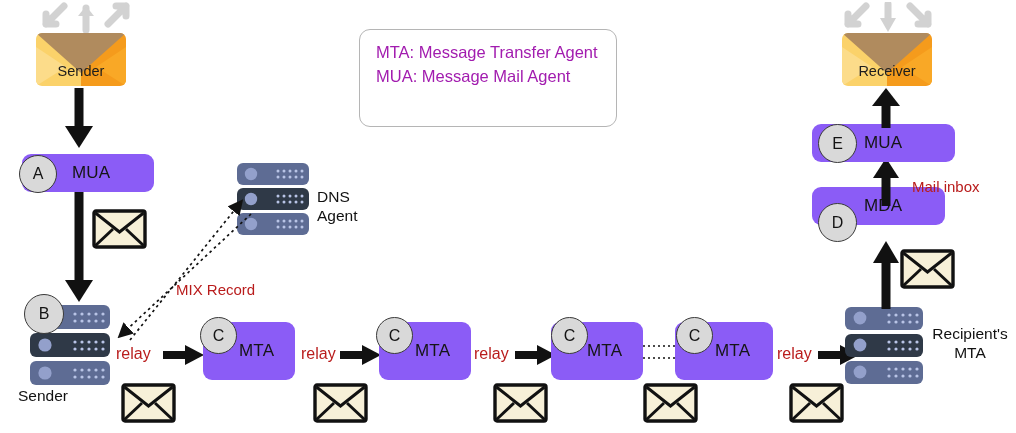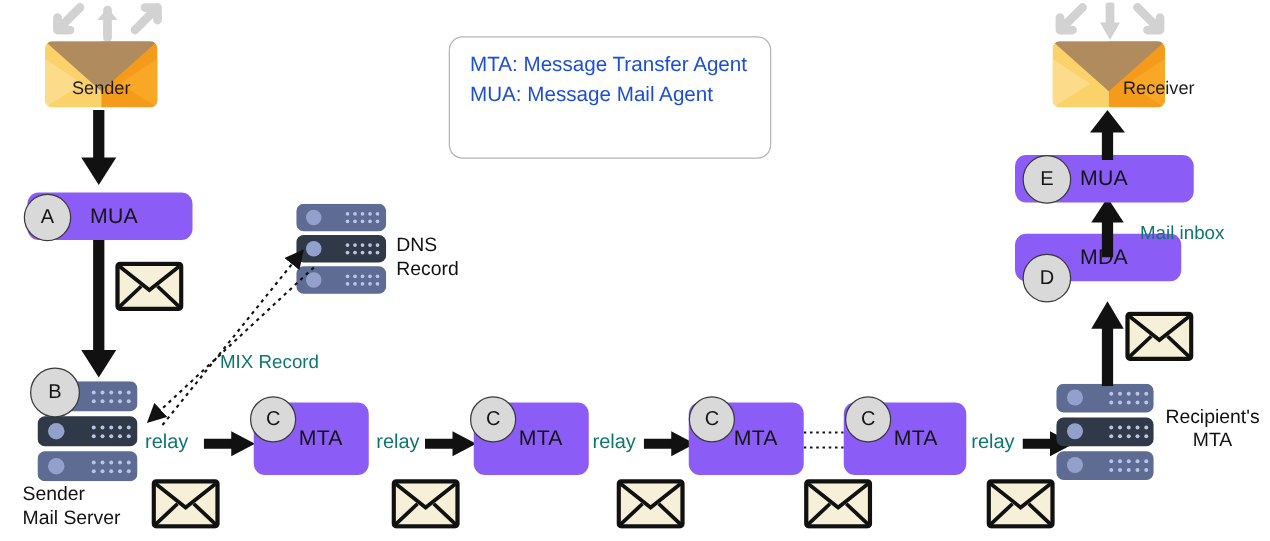--- a/index.html
+++ b/index.html
@@ -9,26 +9,26 @@
   
   .nodebox{position:absolute;background:#8b5cf6;border-radius:9px;
            display:flex;align-items:center;box-sizing:border-box;}
   .nodebox .nlabel{font-size:17px;color:#151515;letter-spacing:.2px;}
   .stepcircle{position:absolute;border-radius:50%;background:#d9d9d9;
               border:1.6px solid #3a3a3a;display:flex;align-items:center;
               justify-content:center;font-size:16px;color:#141414;z-index:4;}
 
   
   .caption{position:absolute;font-size:15.5px;color:#111;line-height:1.2;text-align:left;}
-  .plain{position:absolute;font-size:15px;color:#0f766e;}
+  .plain{position:absolute;font-size:15px;color:#b91c1c;}
 
   
   .legend{position:absolute;border:1.4px solid #b5b5b5;border-radius:11px;
           background:#ffffff;box-sizing:border-box;padding:10px 16px 11px 16px;}
-  .legend div{font-size:16.5px;color:#1d4ed8;line-height:1.47;white-space:nowrap;}
+  .legend div{font-size:16.5px;color:#a21caf;line-height:1.47;white-space:nowrap;}
 
   
   .arrowsvg{position:absolute;overflow:visible;}
 
   
   .srv{position:absolute;}
 
   
   .bigenv{position:absolute;}
   .bigenv .envlabel{position:absolute;left:0;width:100%;text-align:center;
@@ -142,21 +142,21 @@
       <circle cx="41" cy="64" r="1.5"></circle>
         <circle cx="47" cy="64" r="1.5"></circle>
         <circle cx="53" cy="64" r="1.5"></circle>
         <circle cx="59" cy="64" r="1.5"></circle>
         <circle cx="65" cy="64" r="1.5"></circle>
     </g>
   </svg>
 </div>
 <div class="caption" style="left:317px;top:188px;width:70px;">
   <div>DNS</div>
-  <div>Record</div>
+  <div>Agent</div>
 </div>
 
 <div class="arrowsvg" style="left:108px;top:184px;width:165px;height:166px;">
   <svg width="165" height="166" viewBox="0 0 165 166">
     <defs>
       <marker id="dotHeadUp" markerWidth="9" markerHeight="9" refX="7" refY="4.5" orient="auto">
         <path d="M0 0 L9 4.5 L0 9 z" fill="#111"></path>
       </marker>
       <marker id="dotHeadDown" markerWidth="9" markerHeight="9" refX="7" refY="4.5" orient="auto">
         <path d="M0 0 L9 4.5 L0 9 z" fill="#111"></path>
@@ -209,21 +209,20 @@
         <circle cx="52" cy="72" r="1.6"></circle>
         <circle cx="59" cy="72" r="1.6"></circle>
         <circle cx="66" cy="72" r="1.6"></circle>
         <circle cx="73" cy="72" r="1.6"></circle>
     </g>
   </svg>
 </div>
 <div class="stepcircle" style="left:24px;top:294px;width:38px;height:38px;">B</div>
 <div class="caption" style="left:18px;top:387px;width:106px;">
   <div>Sender</div>
-  <div>Mail Server</div>
 </div>
 
 <div class="smallenv" style="left:121px;top:383px;width:55px;height:40px;">
   <svg width="55" height="40" viewBox="0 0 55 40">
     <rect x="2" y="2" width="51" height="36" rx="2" fill="#f7f0d8" stroke="#111" stroke-width="3.4"></rect>
     <path d="M3.5 4 L27.5 23 L51.5 4" fill="none" stroke="#111" stroke-width="3"></path>
     <path d="M3.5 36.5 L21 20" fill="none" stroke="#111" stroke-width="3"></path>
     <path d="M51.5 36.5 L34 20" fill="none" stroke="#111" stroke-width="3"></path>
   </svg>
 </div>
@@ -425,14 +424,14 @@
         </clipPath>
     </defs>
     <g clip-path="url(#envclip2)">
       <rect x="0" y="0" width="45" height="53" fill="#fbd26a"></rect>
       <rect x="45" y="0" width="45" height="53" fill="#f59b1c"></rect>
       <path d="M0 0 L90 0 L45 40 Z" fill="#b08b5e"></path>
       <path d="M0 53 L0 14 L30 34 Z" fill="#fcdc8a"></path>
       <path d="M90 53 L90 14 L60 34 Z" fill="#f9a826"></path>
     </g>
   </svg>
-  <div class="envlabel" style="top:30px;margin-left:40px;">Receiver</div>
+  <div class="envlabel" style="top:30px;">Receiver</div>
 </div>
 
 </body></html>

